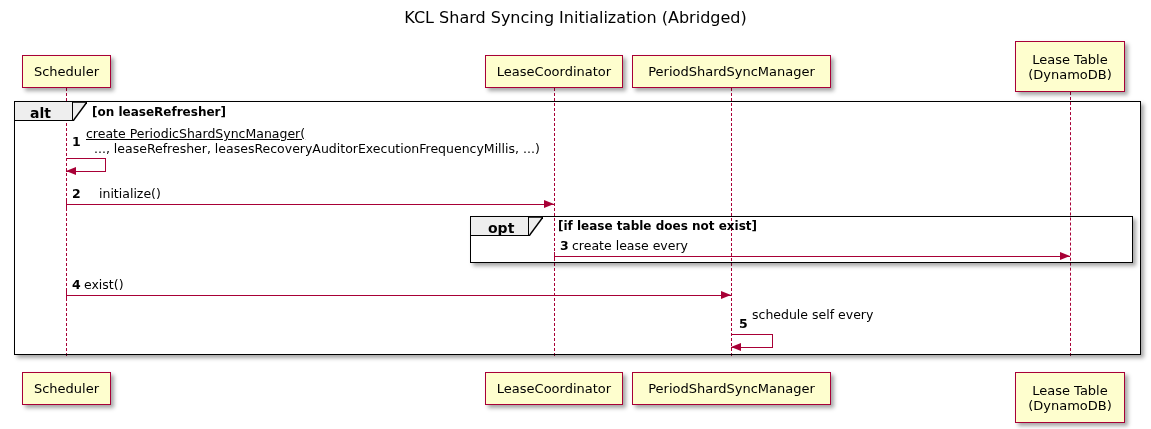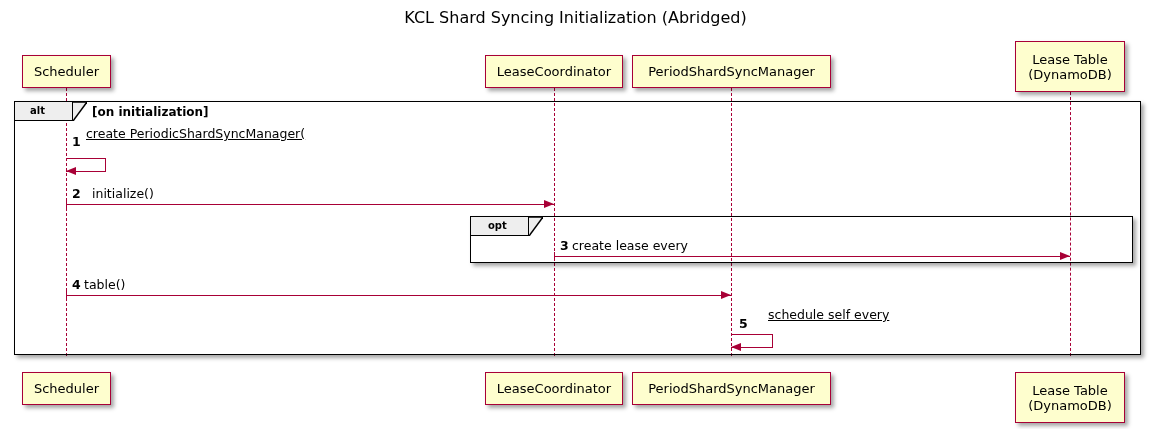--- a/index.html
+++ b/index.html
@@ -63,21 +63,21 @@
     left: 0;
     top: 0;
     height: 19px;
     background: #EEEEEE;
     border-right: 1.5px solid #000000;
     border-bottom: 1.5px solid #000000;
     box-sizing: border-box;
   }
   .frame-tab-label {
     position: absolute;
-    font-size: 10px;
+    font-size: 14px;
     font-weight: bold;
     color: #000000;
   }
   .frame-cond {
     position: absolute;
     font-size: 12px;
     font-weight: bold;
     color: #000000;
     white-space: nowrap;
   }
@@ -146,59 +146,61 @@
     <div class="frame-tab" style="width:58px;"></div>
     <div style="position:absolute; left:58px; top:0; width:14px; height:19px; overflow:hidden;">
       <svg width="14" height="19" viewBox="0 0 14 19">
         <polygon points="0,0 14,0 0,19" fill="#EEEEEE" stroke="none"></polygon>
         <line x1="0" y1="0" x2="14" y2="0" stroke="#000000" stroke-width="1.5"></line>
         <line x1="14" y1="0" x2="0" y2="19" stroke="#000000" stroke-width="1.5"></line>
       </svg>
     </div>
   </div>
   <div class="frame-tab-label" style="left:30px; top:105px;">alt</div>
-  <div class="frame-cond" style="left:92px; top:105px;">[on initialization]</div>
+  <div class="frame-cond" style="left:92px; top:105px;">[on leaseRefresher]</div>
 
   <div class="msg-num" style="left:72px; top:134px;">1</div>
   <div class="msg-label" style="left:86px; top:126px;text-decoration:underline;">create PeriodicShardSyncManager(</div>
+  <div class="msg-label" style="left:94px; top:141px;">..., leaseRefresher, leasesRecoveryAuditorExecutionFrequencyMillis, ...)</div>
   <div class="self-loop" style="left:66px; top:158px; width:40px; height:14px;"></div>
   <div class="arrow-head-left" style="left:66px; top:167px;"></div>
 
   <div class="msg-num" style="left:72px; top:186px;">2</div>
-  <div class="msg-label" style="left:92px; top:186px;">initialize()</div>
+  <div class="msg-label" style="left:99px; top:186px;">initialize()</div>
   <div class="arrow-line" style="left:66px; top:204px; width:488px;"></div>
   <div class="arrow-tick" style="left:66px; top:200px; height:9px;"></div>
   <div class="arrow-head-right" style="left:544px; top:200px;"></div>
 
   <div class="frame" style="left:470px; top:216px; width:663px; height:47px;">
     <div class="frame-tab" style="width:58px;"></div>
     <div style="position:absolute; left:58px; top:0; width:14px; height:19px; overflow:hidden;">
       <svg width="14" height="19" viewBox="0 0 14 19">
         <polygon points="0,0 14,0 0,19" fill="#EEEEEE" stroke="none"></polygon>
         <line x1="0" y1="0" x2="14" y2="0" stroke="#000000" stroke-width="1.5"></line>
         <line x1="14" y1="0" x2="0" y2="19" stroke="#000000" stroke-width="1.5"></line>
       </svg>
     </div>
   </div>
   <div class="frame-tab-label" style="left:488px; top:220px;">opt</div>
+  <div class="frame-cond" style="left:558px; top:219px;">[if lease table does not exist]</div>
 
   <div class="msg-num" style="left:560px; top:238px;">3</div>
   <div class="msg-label" style="left:572px; top:238px;">create lease every</div>
   <div class="arrow-line" style="left:554px; top:256px; width:516px;"></div>
   <div class="arrow-tick" style="left:554px; top:252px; height:9px;"></div>
   <div class="arrow-head-right" style="left:1060px; top:252px;"></div>
 
   <div class="msg-num" style="left:72px; top:277px;">4</div>
-  <div class="msg-label" style="left:84px; top:277px;">table()</div>
+  <div class="msg-label" style="left:84px; top:277px;">exist()</div>
   <div class="arrow-line" style="left:66px; top:295px; width:665px;"></div>
   <div class="arrow-tick" style="left:66px; top:291px; height:9px;"></div>
   <div class="arrow-head-right" style="left:721px; top:291px;"></div>
 
   <div class="msg-num" style="left:739px; top:316px;">5</div>
-  <div class="msg-label" style="left:768px; top:307px;text-decoration:underline;">schedule self every</div>
+  <div class="msg-label" style="left:752px; top:307px;">schedule self every</div>
   <div class="self-loop" style="left:731px; top:334px; width:42px; height:14px;"></div>
   <div class="arrow-head-left" style="left:731px; top:343px;"></div>
 
   <div class="participant" style="left:22px; top:55px; width:89px; height:33px;">
     <span>Scheduler</span>
   </div>
   <div class="participant" style="left:485px; top:55px; width:138px; height:33px;">
     <span>LeaseCoordinator</span>
   </div>
   <div class="participant" style="left:632px; top:55px; width:199px; height:33px;">

